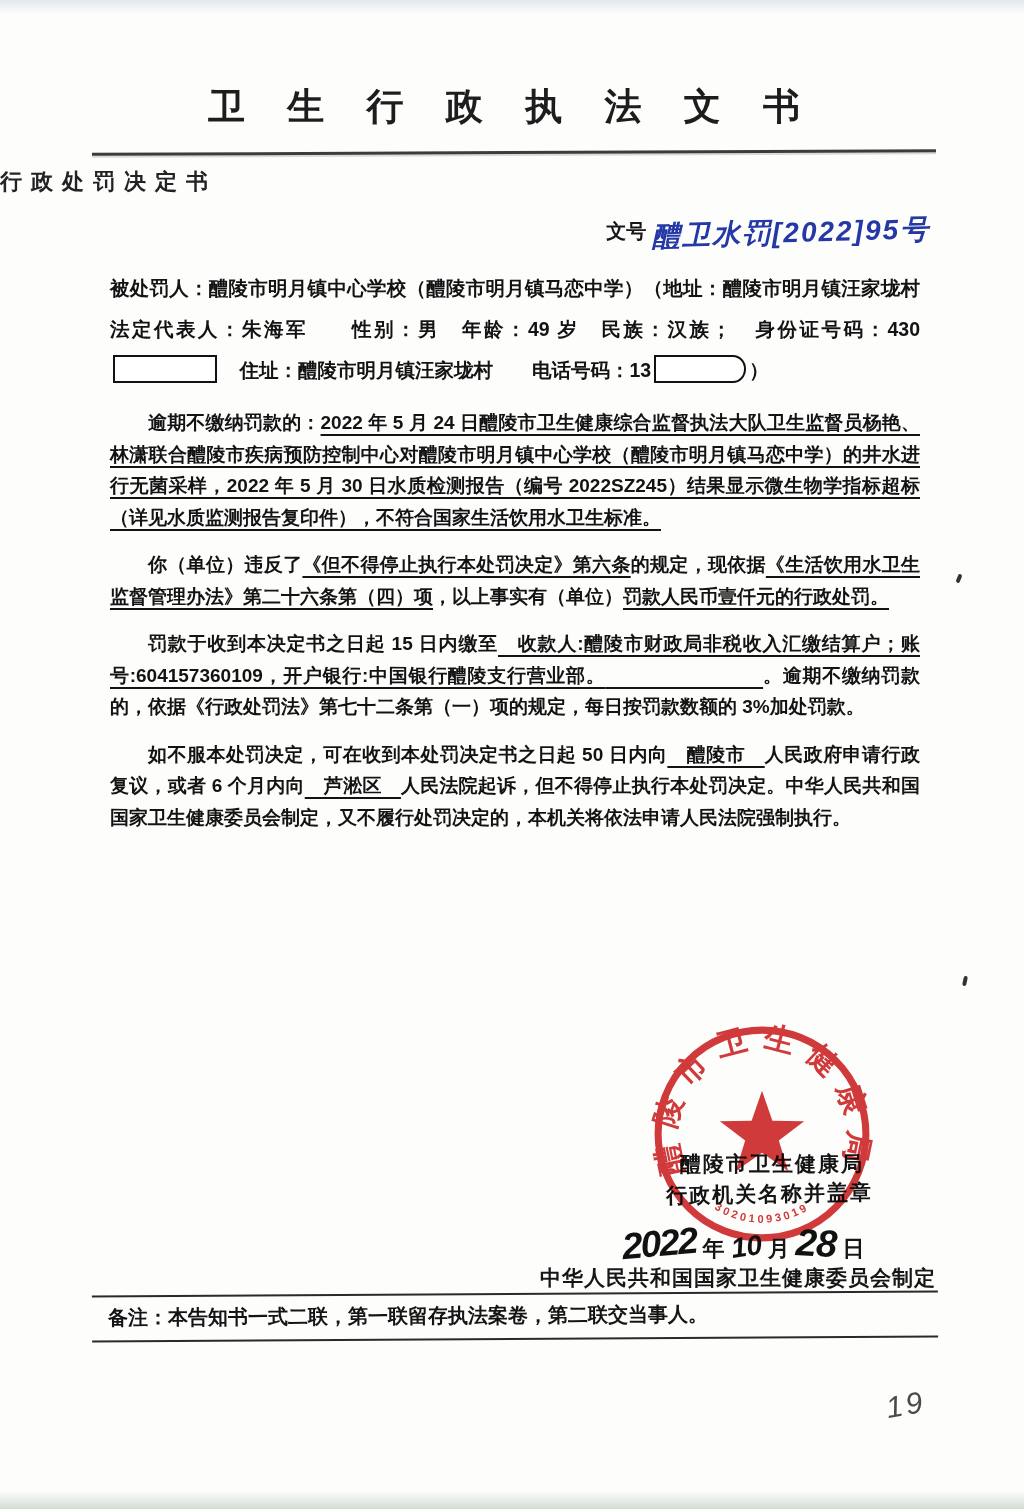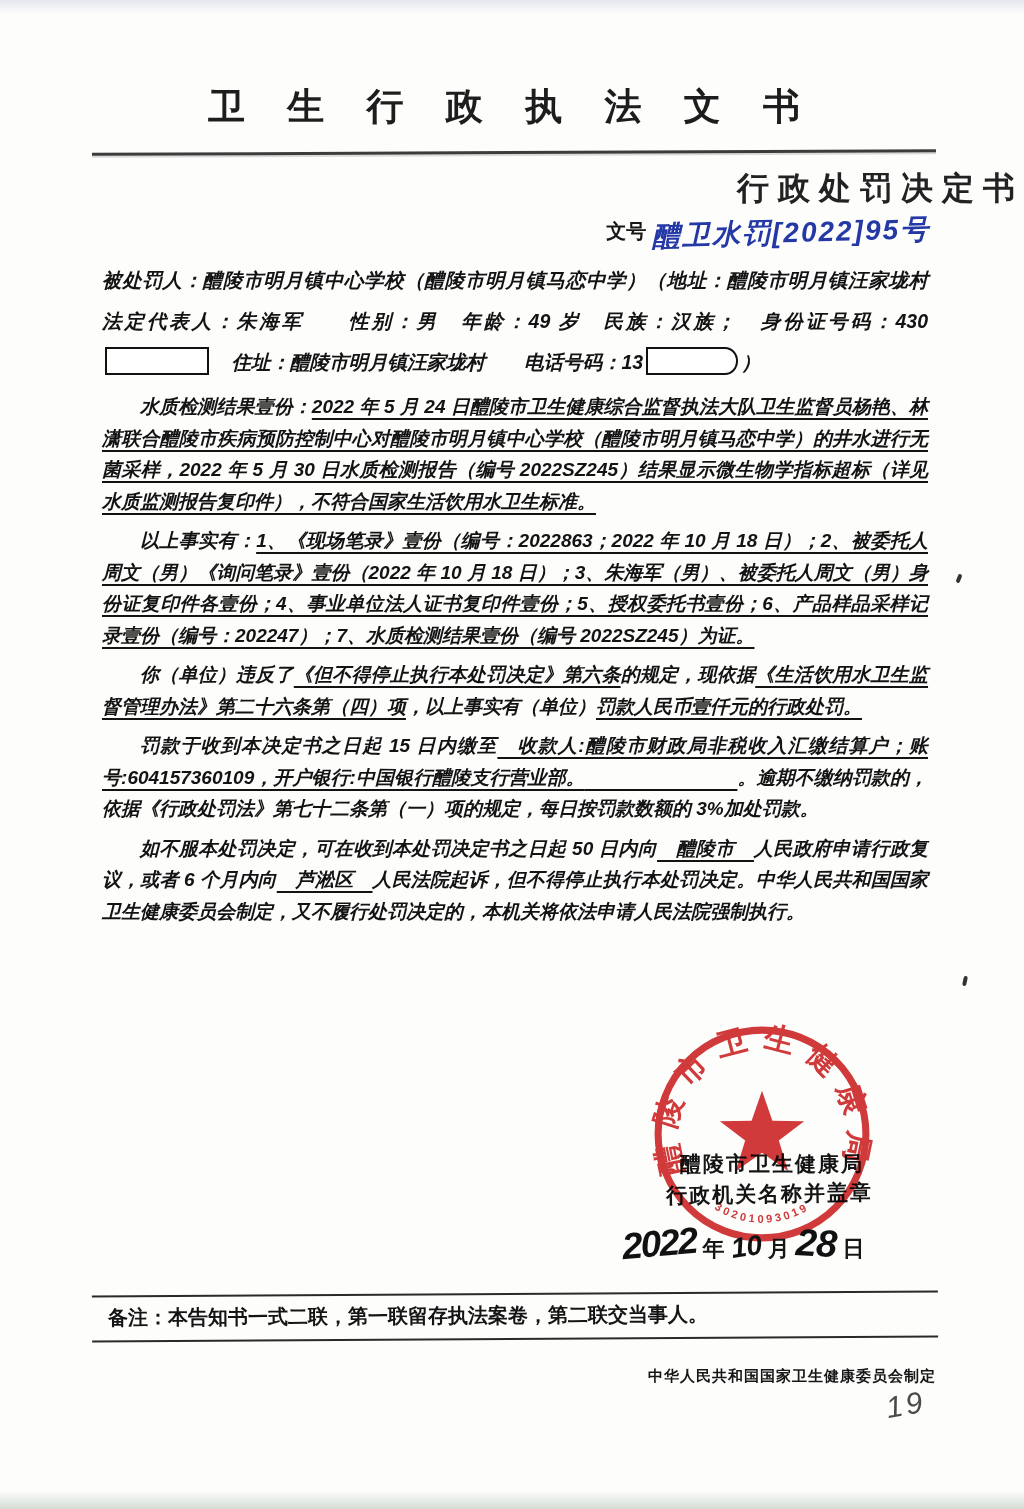--- a/index.html
+++ b/index.html
@@ -9,29 +9,29 @@
   }
   .edge-top{position:absolute;top:0;left:0;right:0;height:14px;
     background:linear-gradient(180deg,rgba(185,195,208,.38),rgba(255,255,255,0));}
   .edge-bottom{position:absolute;bottom:0;left:0;right:0;height:18px;
     background:linear-gradient(0deg,rgba(168,188,172,.5),rgba(255,255,255,0));}
 
   .doc-category{position:absolute;top:82px;left:0;width:100%;text-align:center;
     font-size:37px;font-weight:700;letter-spacing:16px;color:#1d1d1d;}
   .title-rule{position:absolute;top:151px;left:92px;right:88px;height:3px;
     background:#3c3c3c;transform:rotate(-0.25deg);box-shadow:0 2px 0 rgba(80,80,80,.2);}
-  .doc-title{position:absolute;top:167px;left:0;width:100%;text-align:right;
-    font-size:32px;font-weight:700;letter-spacing:9px;color:#222;}
+  .doc-title{position:absolute;top:167px;left:0;width:100%;text-align:left;
+    font-size:22px;font-weight:700;letter-spacing:9px;color:#222;}
   .doc-no{position:absolute;top:214px;right:94px;font-size:20px;font-weight:700;white-space:nowrap;}
   .hw-blue{color:#2438a6;font-size:28px;font-style:italic;display:inline-block;
     transform:rotate(-1.5deg);letter-spacing:2px;font-weight:700;vertical-align:-4px;}
 
   .content{position:absolute;left:94px;top:252px;width:842px;text-align:justify;
     font-weight:700;color:#131313;}
-  .content p{margin:8px;font-style:italic;}
+  .content p{margin:16px;}
   p.info{font-size:19.5px;line-height:41px;margin-bottom:6px;}
   p.body{font-size:19px;line-height:31.5px;}
   p.indent{text-indent:2em;}
   .u{text-decoration:underline;text-underline-offset:5px;text-decoration-thickness:1.8px;}
   .redact{display:inline-block;height:24px;border:2.5px solid #111;background:#fff;
     vertical-align:-6px;margin:0 3px;}
   .redact.round{border-radius:0 13px 13px 0 / 0 50% 50% 0;}
 
   .sig-block{position:absolute;left:600px;top:1010px;width:380px;height:290px;}
   .seal-caption{position:absolute;font-size:21px;font-weight:700;letter-spacing:2px;color:#141414;white-space:nowrap;}
@@ -40,21 +40,21 @@
   .seal-svg{position:absolute;left:46px;top:8px;mix-blend-mode:multiply;opacity:.93;}
   .sign-date{position:absolute;left:22px;top:212px;font-size:22px;font-weight:700;white-space:nowrap;}
   .hw-num{font-style:italic;display:inline-block;font-weight:700;color:#111;}
   .hw-year{font-size:37px;transform:rotate(-5deg);letter-spacing:-2px;}
   .hw-month{font-size:28px;transform:rotate(-8deg);}
   .hw-day{font-size:38px;transform:rotate(3deg);letter-spacing:-1px;}
 
   .note-box{position:absolute;left:92px;right:86px;top:1293px;border-top:2px solid #2a2a2a;
     border-bottom:2px solid #2a2a2a;padding:7px 0 9px 16px;font-size:20px;font-weight:700;
     transform:rotate(-0.35deg);color:#141414;}
-  .issuer{position:absolute;right:88px;top:1367px;font-size:15px;font-weight:700;letter-spacing:1px;}
+  .issuer{position:absolute;right:88px;top:1264px;font-size:21px;font-weight:700;letter-spacing:1px;}
 
   .page-num{position:absolute;left:886px;top:1388px;font-size:30px;color:#4a4a4a;
     font-style:italic;transform:rotate(-10deg);font-weight:400;letter-spacing:3px;}
   .speck{position:absolute;background:#333;border-radius:2px;}
   .speck1{left:957px;top:574px;width:4px;height:9px;transform:rotate(22deg);}
   .speck2{left:963px;top:976px;width:4px;height:10px;transform:rotate(12deg);}
 </style>
 </head>
 <body>
 
@@ -63,22 +63,21 @@
 <div class="doc-category">卫 生 行 政 执 法 文 书</div>
 <div class="title-rule"></div>
 <div class="doc-title">行政处罚决定书</div>
 <div class="doc-no">
   <span>文号</span>
   <span class="hw-blue">醴卫水罚[2022]95号</span>
 </div>
 
 <div class="content">
   <p class="info"><span>被处罚人：醴陵市明月镇中心学校（醴陵市明月镇马恋中学）（地址：醴陵市明月镇汪家垅村　　法定代表人：朱海军　　性别：男　年龄：49 岁　民族：汉族；　身份证号码：430</span><span class="redact" style="width: 100px;"></span><span>　住址：醴陵市明月镇汪家垅村　　电话号码：13</span><span class="redact round" style="width: 88px;"></span><span>）</span></p>
-  <p class="body indent"><span>水质检测结果壹份：</span><span class="u">2022 年 5 月 24 日醴陵市卫生健康综合监督执法大队卫生监督员杨艳、林潇联合醴陵市疾病预防控制中心对醴陵市明月镇中心学校（醴陵市明月镇马恋中学）的井水进行无菌采样，2022 年 5 月 30 日水质检测报告（编号 2022SZ245）结果显示微生物学指标超标（详见水质监测报告复印件），不符合国家生活饮用水卫生标准。</span></p>
-  <p class="body indent"><span>以上事实有：</span><span class="u">1、《现场笔录》壹份（编号：2022863；2022 年 10 月 18 日）；2、被委托人周文（男）《询问笔录》壹份（2022 年 10 月 18 日）；3、朱海军（男）、被委托人周文（男）身份证复印件各壹份；4、事业单位法人证书复印件壹份；5、授权委托书壹份；6、产品样品采样记录壹份（编号：202247）；7、水质检测结果壹份（编号 2022SZ245）为证。</span></p>
+  <p class="body indent"><span>逾期不缴纳罚款的：</span><span class="u">2022 年 5 月 24 日醴陵市卫生健康综合监督执法大队卫生监督员杨艳、林潇联合醴陵市疾病预防控制中心对醴陵市明月镇中心学校（醴陵市明月镇马恋中学）的井水进行无菌采样，2022 年 5 月 30 日水质检测报告（编号 2022SZ245）结果显示微生物学指标超标（详见水质监测报告复印件），不符合国家生活饮用水卫生标准。</span></p>
   <p class="body indent"><span>你（单位）违反了</span><span class="u">《但不得停止执行本处罚决定》第六条</span><span>的规定，现依据</span><span class="u">《生活饮用水卫生监督管理办法》第二十六条第（四）项</span><span>，以上事实有（单位）</span><span class="u">罚款人民币壹仟元的行政处罚。</span></p>
   <p class="body indent"><span>罚款于收到本决定书之日起 15 日内缴至</span><span class="u">　收款人:醴陵市财政局非税收入汇缴结算户；账号:604157360109，开户银行:中国银行醴陵支行营业部。</span><span class="u">　　　　　　　　</span><span>。逾期不缴纳罚款的，依据《行政处罚法》第七十二条第（一）项的规定，每日按罚款数额的 3%加处罚款。</span></p>
   <p class="body indent"><span>如不服本处罚决定，可在收到本处罚决定书之日起 50 日内向</span><span class="u">　醴陵市　</span><span>人民政府申请行政复议，或者 6 个月内向</span><span class="u">　芦淞区　</span><span>人民法院起诉，但不得停止执行本处罚决定。中华人民共和国国家卫生健康委员会制定，又不履行处罚决定的，本机关将依法申请人民法院强制执行。</span></p>
 </div>
 
 <div class="sig-block">
   <div class="seal-caption cap1">醴陵市卫生健康局</div>
   <div class="seal-caption cap2">行政机关名称并盖章</div>
 
   <svg class="seal-svg" width="232" height="232" viewBox="0 0 230 230">

